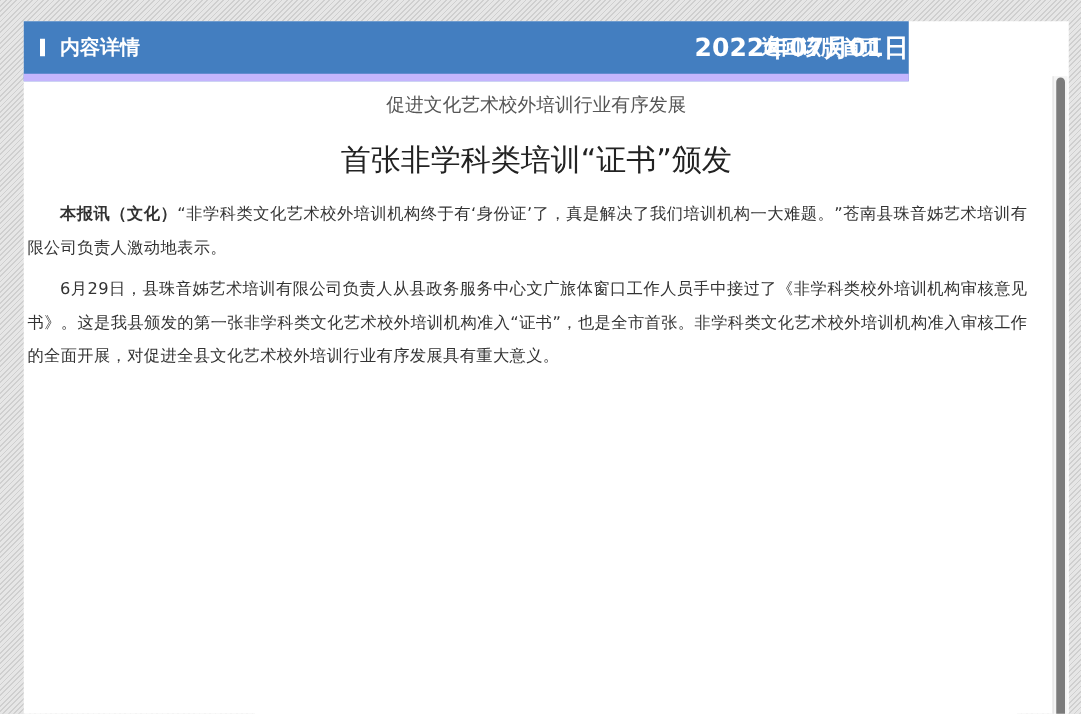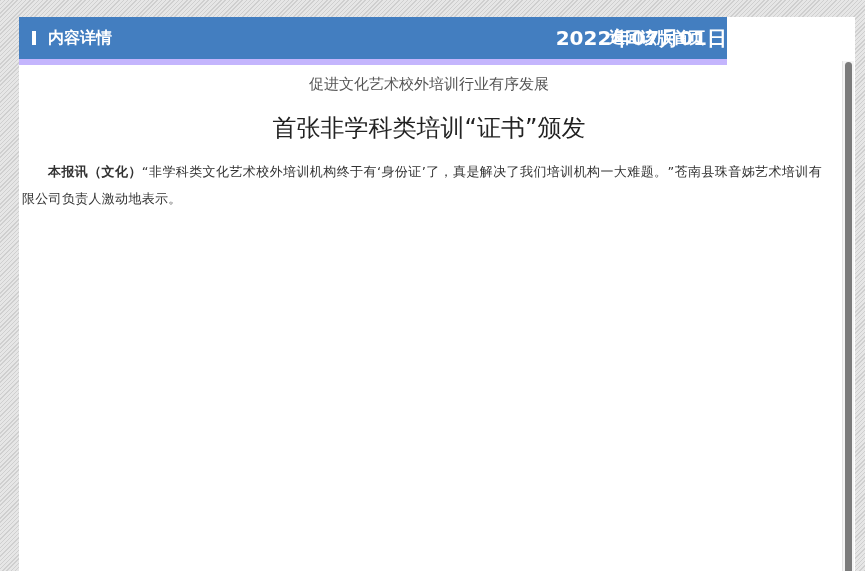--- a/index.html
+++ b/index.html
@@ -70,19 +70,20 @@
     </div>
     <div class="date">2022年07月01日</div>
     <a class="back">返回该版首页</a>
   </div>
 
   <div class="content">
     <div class="subtitle">促进文化艺术校外培训行业有序发展</div>
     <div class="title">首张非学科类培训“证书”颁发</div>
     <div class="article">
       <p><span class="lead">本报讯（文化）</span><span>“非学科类文化艺术校外培训机构终于有‘身份证’了，真是解决了我们培训机构一大难题。”苍南县珠音姊艺术培训有限公司负责人激动地表示。</span></p>
+      <p><span>6月29日，县珠音姊艺术培训有限公司负责人从县政务服务中心文广旅体窗口工作人员手中接过了《非学科类校外培训机构审核意见书》。这是我县颁发的第一张非学科类文化艺术校外培训机构准入“证书”，也是全市首张。非学科类文化艺术校外培训机构准入审核工作的全面开展，对促进全县文化艺术校外培训行业有序发展具有重大意义。</span></p>
     </div>
   </div>
 
   <div class="scrollbar">
     <div class="thumb"></div>
   </div>
 </div>
 
 </body></html>

